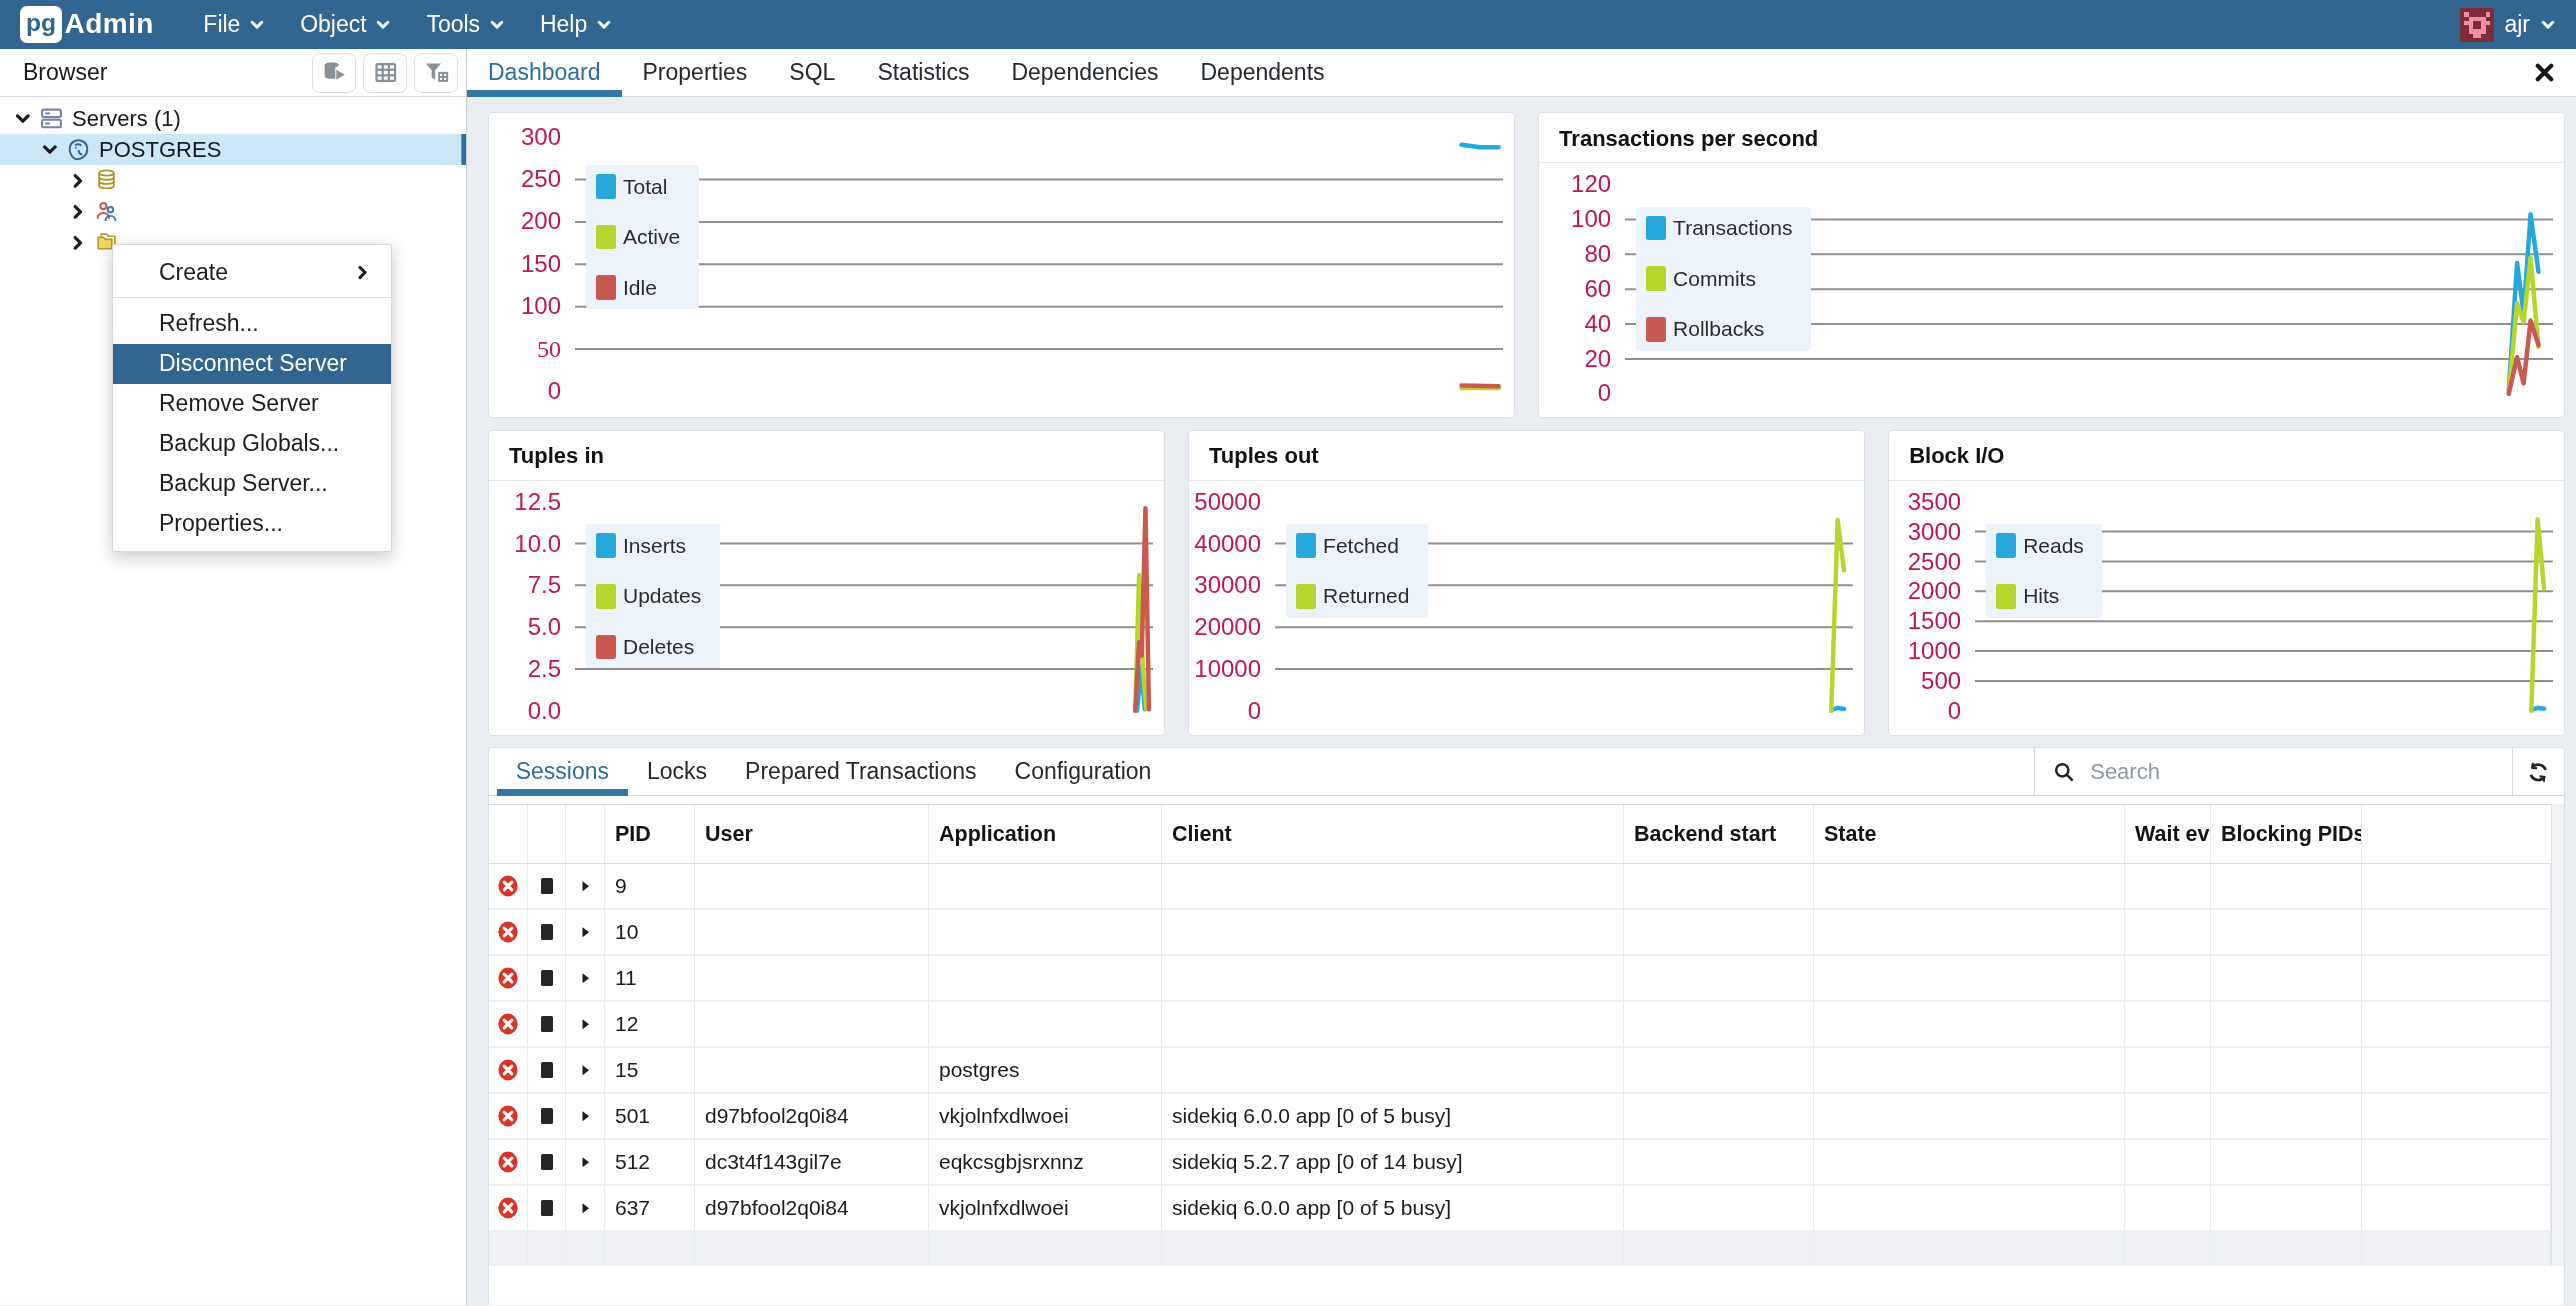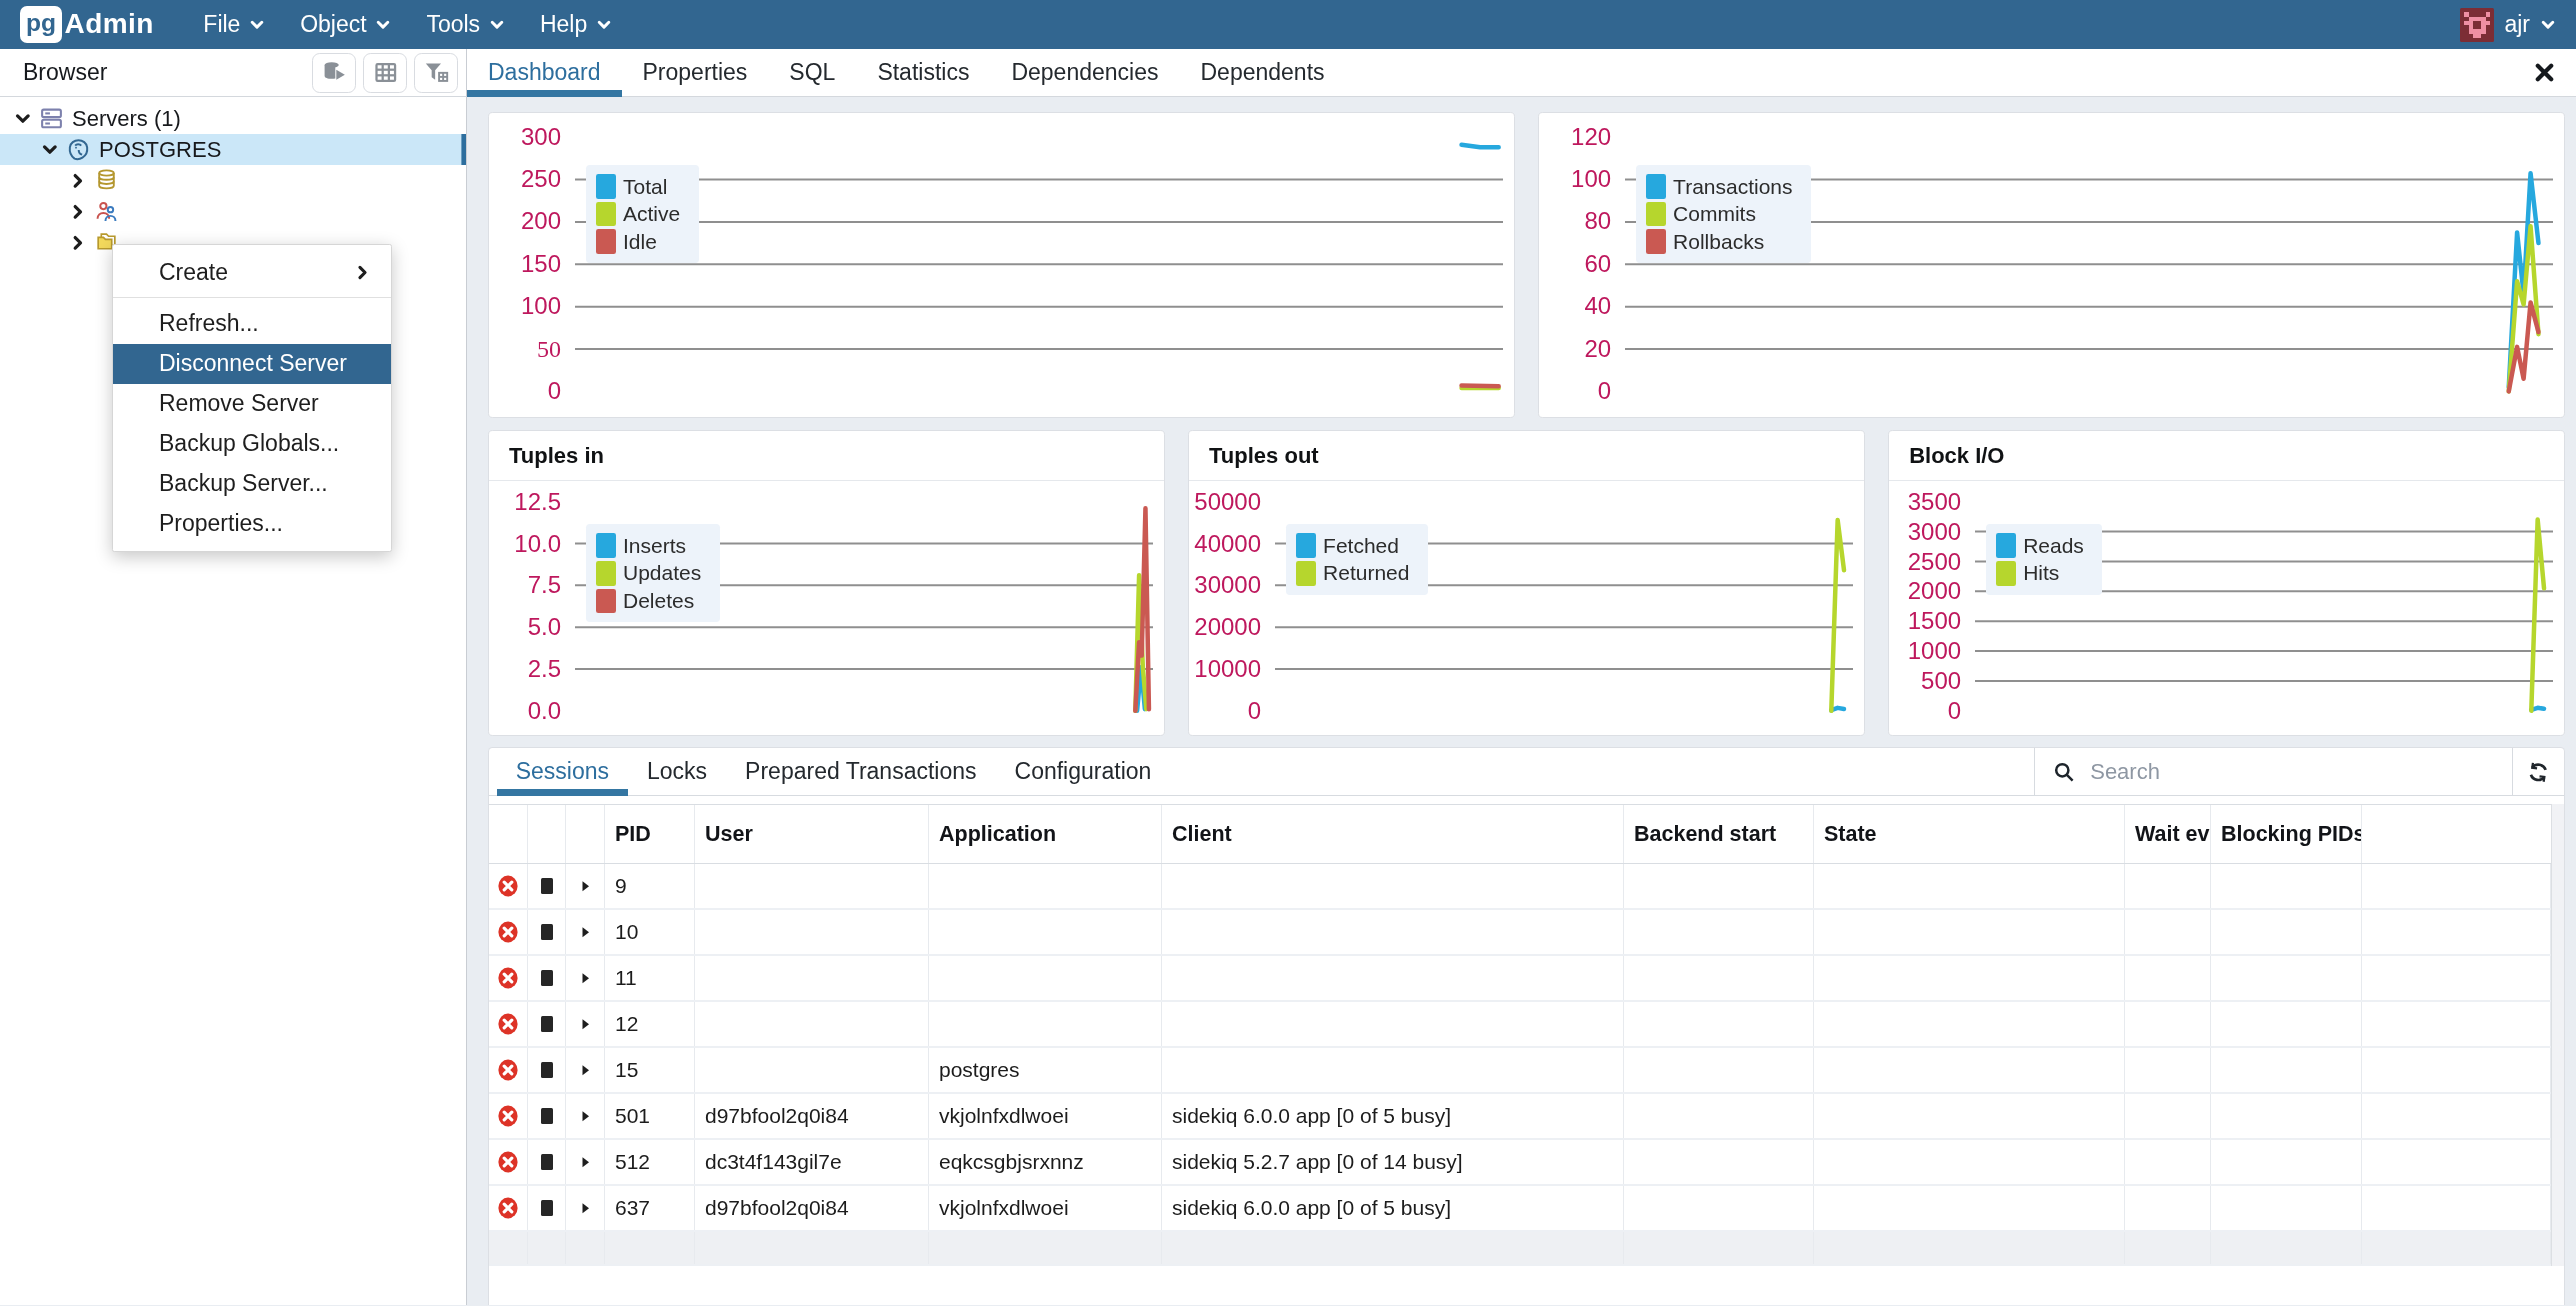--- a/index.html
+++ b/index.html
@@ -62,21 +62,21 @@
   .chart-panel { flex:1; background:#fff; border:0.8px solid #dcdfe4; border-radius:4.6px; height:306px;
                  display:flex; flex-direction:column; }
   .chart-title { font-size:22px; font-weight:700; color:#101214; padding:12.3px 20px 10.8px;
                  border-bottom:0.8px solid #e5e8ec; }
   .chart-plot { flex:1; position:relative; }
   .ylabels { position:absolute; top:9.2px; bottom:12.3px; left:0; width:77px; }
   .ylabel { position:absolute; right:5px; transform:translateY(-50%); font-size:24px; color:#be185d; white-space:nowrap; }
   .grid-area { position:absolute; top:9.2px; bottom:12.3px; left:86px; right:10.8px; }
   .grid-area svg { width:100%; height:100%; display:block; }
   .legend { position:absolute; left:97px; top:17%; background:#edf3fa; border-radius:3.8px;
-            padding:9.2px 18.4px 9.2px 10px; display:flex; flex-direction:column; gap:3px; }
+            padding:9.2px 18.4px 9.2px 10px; display:flex; flex-direction:column; gap:26px; }
   .legend-item { display:flex; align-items:center; gap:7px; font-size:21px; color:#2c2c2c; }
   .legend-swatch { width:20px; height:24.6px; border-radius:2.3px; flex:0 0 auto; }
 
   
   #activity-panel { background:#fff; border:0.8px solid #dcdfe4; border-bottom:none; border-radius:4.6px 4.6px 0 0;
                     height:584px; }
   .activity-title { font-size:22px; font-weight:700; color:#101214; padding:10.8px 0 10px 14px;
                     border-bottom:0.8px solid #e4e7ea; }
   .activity-bar { display:flex; align-items:stretch; height:48px; border-bottom:0.8px solid #d7dbe0; }
   #activity-tabs { display:flex; padding-left:7.7px; }
@@ -355,20 +355,21 @@
                 <span>Active</span>
               </div>
               <div class="legend-item">
                 <span class="legend-swatch" style="background:#ca5952"></span>
                 <span>Idle</span>
               </div>
             </div>
           </div>
         </div>
         <div class="chart-panel">
+          <div class="chart-title">Transactions per second</div>
           <div class="chart-plot">
             <div class="ylabels">
               <span class="ylabel" style="top: 95%;">0</span>
               <span class="ylabel" style="top: 80%;">20</span>
               <span class="ylabel" style="top: 65%;">40</span>
               <span class="ylabel" style="top: 50%;">60</span>
               <span class="ylabel" style="top: 35%;">80</span>
               <span class="ylabel" style="top: 20%;">100</span>
               <span class="ylabel" style="top: 5%;">120</span>
             </div>

